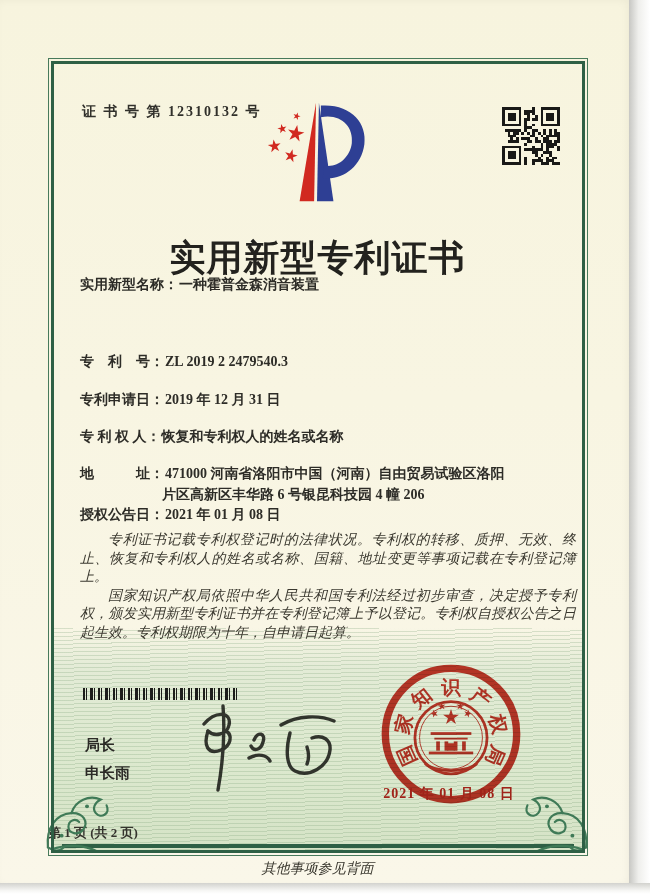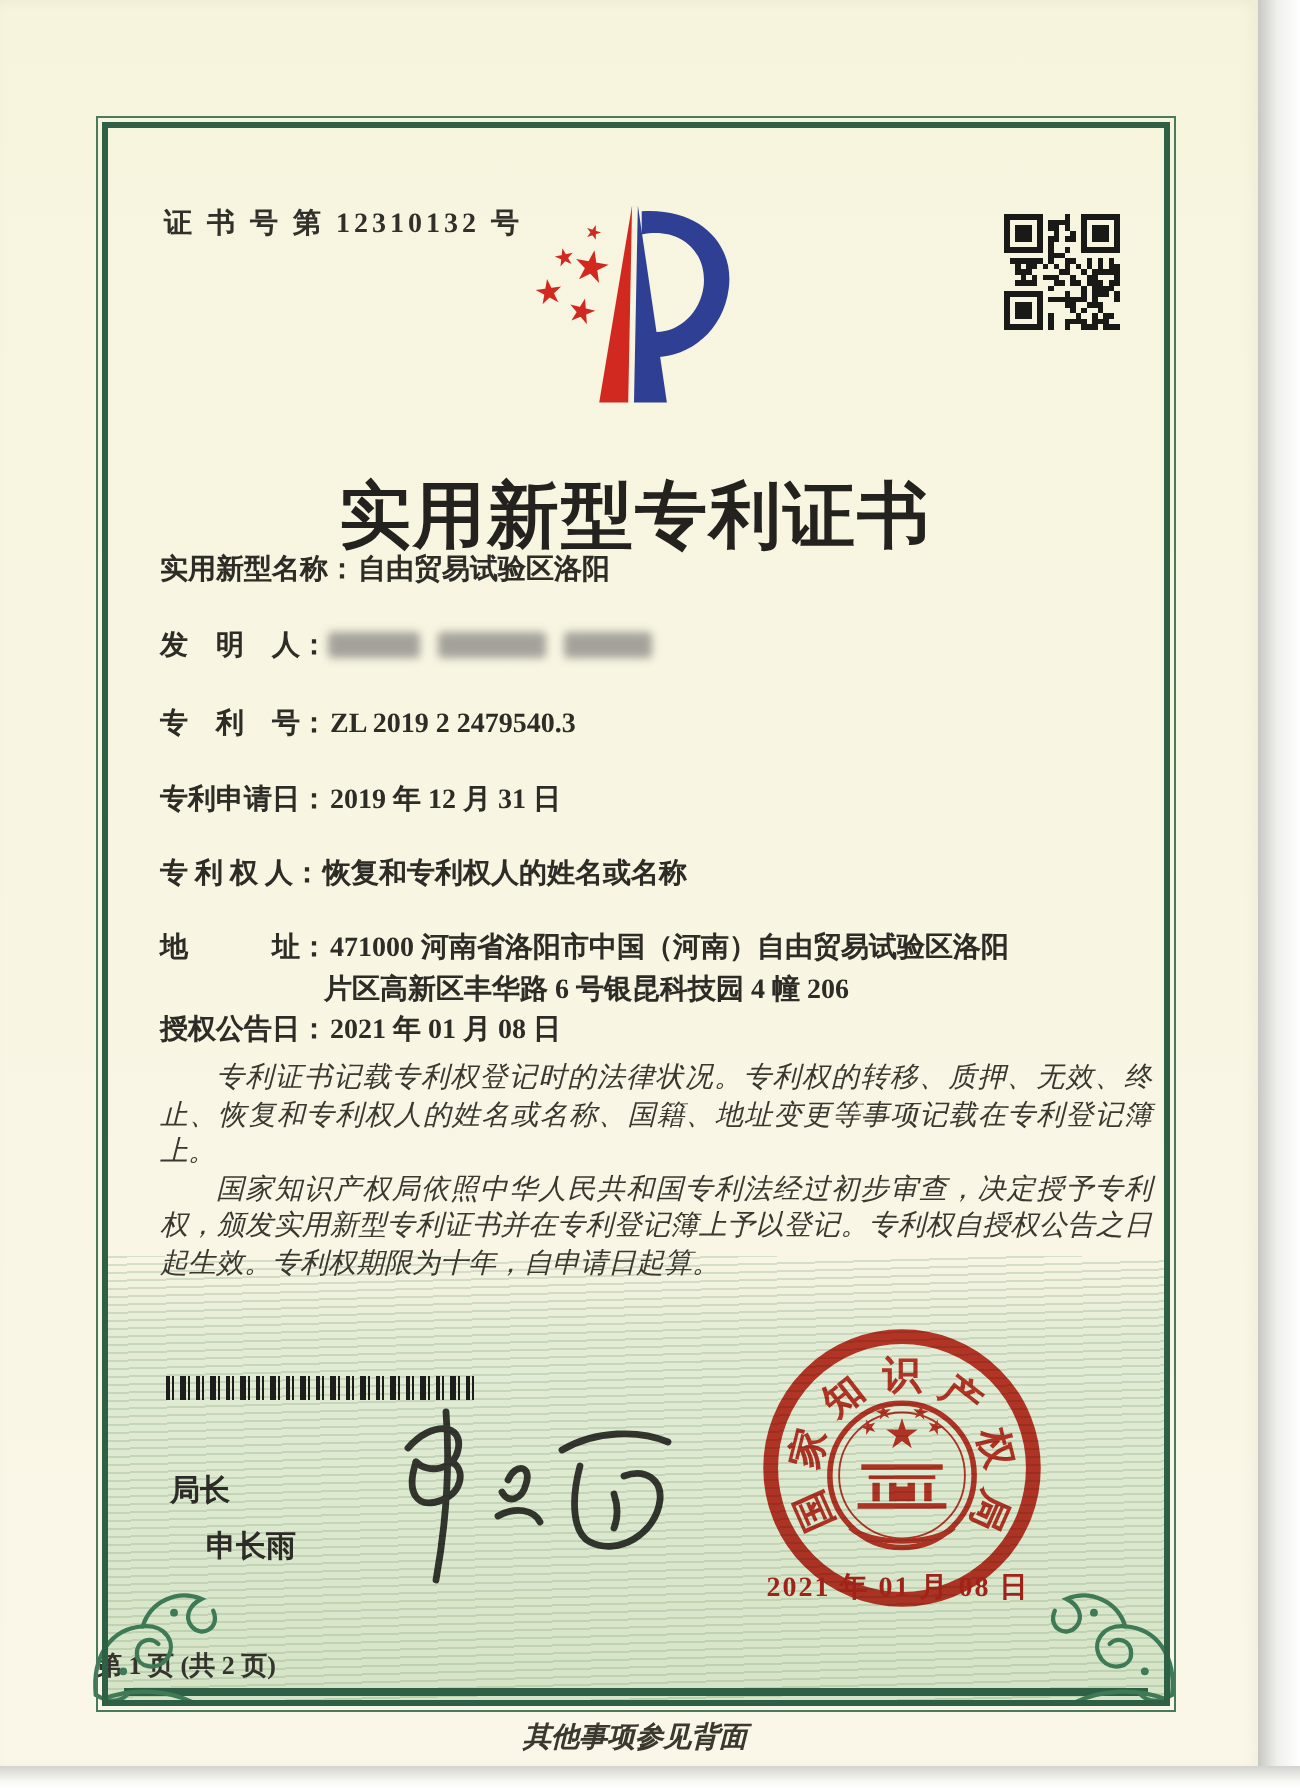--- a/index.html
+++ b/index.html
@@ -59,38 +59,38 @@
   
   .body-text { position:absolute; left:80px; top:531px; width:496px; z-index:3;
     font-size:14px; line-height:18.5px; font-style:italic; color:#3a382f;
     text-align:justify; }
   .body-text p { text-indent:2em; }
   
   .barcode { position:absolute; left:83px; top:688px; width:157px; height:12px; z-index:3;
     background:repeating-linear-gradient(90deg,#1d1d1b 0 2px,transparent 2px 3px,#1d1d1b 3px 4px,transparent 4px 7px,#1d1d1b 7px 10px,transparent 10px 11px,#1d1d1b 11px 12px,transparent 12px 15px); }
   .signoff-title { position:absolute; left:85px; top:736px; font-size:15px; font-weight:700;
     font-family:"Liberation Sans","DejaVu Sans",sans-serif; color:#2c2b27; z-index:3; }
-  .signoff-name  { position:absolute; left:103px; top:764px; font-size:15px; font-weight:700;
+  .signoff-name  { position:absolute; left:85px; top:764px; font-size:15px; font-weight:700;
     font-family:"Liberation Sans","DejaVu Sans",sans-serif; color:#2c2b27; z-index:3; }
   .signature { position:absolute; left:178px; top:700px; width:165px; height:96px; z-index:3;
     mix-blend-mode:multiply; }
   .seal { position:absolute; left:377px; top:660px; width:148px; height:148px; z-index:4;
     mix-blend-mode:multiply; opacity:.93; }
   .seal-date { position:absolute; left:378px; top:785px; width:142px; text-align:center;
     font-size:14px; font-weight:700; color:#a02319; letter-spacing:1px; z-index:4;
     white-space:nowrap; }
   .page-no { position:absolute; left:48px; top:824px; width:539px; text-align:left;
     font-size:13px; font-weight:600; color:#34332d; z-index:3; }
   .bottom-rule  { position:absolute; left:62px; top:844px; width:512px; height:4px; background:#2e6045; z-index:3; }
   .bottom-rule2 { position:absolute; left:62px; top:850px; width:512px; height:1px; background:#2e6045; z-index:3; }
   .flourish { position:absolute; z-index:5; }
   .flourish.bl { left:44px;  top:786px; width:88px; height:70px; }
   .flourish.br { left:502px; top:786px; width:88px; height:70px; transform:scaleX(-1); }
   .back-note { position:absolute; left:48px; top:860px; width:539px; text-align:center;
-    font-size:14px; font-style:italic; font-weight:700; color:#3a382f; z-index:3; }
+    font-size:14px; font-style:italic; font-weight:400; color:#3a382f; z-index:3; }
 </style>
 </head>
 <body>
 
 <div class="paper">
 
   <div class="green-band">
     <div class="waves"></div>
   </div>
 
@@ -257,30 +257,23 @@
           <rect x="18" y="20" width="1" height="1"></rect>
           <rect x="19" y="20" width="1" height="1"></rect>
           <rect x="20" y="20" width="1" height="1"></rect>
         </g>
     </g>
   </svg>
 
   <div class="title">实用新型专利证书</div>
 
   <div class="frow" style="top:276px">
-    <span class="lab">实用新型名称：</span><span class="val">自由贸易试验区洛阳</span>
-  </div>
-
-  <div class="frow" style="top:314px">
-    <span class="lab">发　明　人：</span><span class="redacted">
-        <i style="width:46px"></i>
-        <i style="width:54px"></i>
-        <i style="width:44px"></i>
-      </span>
-  </div>
+    <span class="lab">实用新型名称：</span><span class="val">一种霍普金森消音装置</span>
+  </div>
+
 
   <div class="frow" style="top:353px">
     <span class="lab">专　利　号：</span><span class="val">ZL 2019 2 2479540.3</span>
   </div>
 
   <div class="frow" style="top:391px">
     <span class="lab">专利申请日：</span><span class="val">2019 年 12 月 31 日</span>
   </div>
 
   <div class="frow" style="top:428px">

